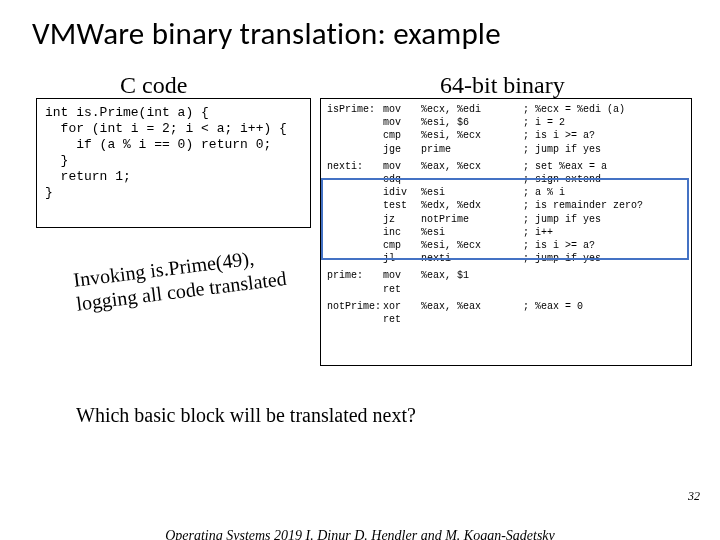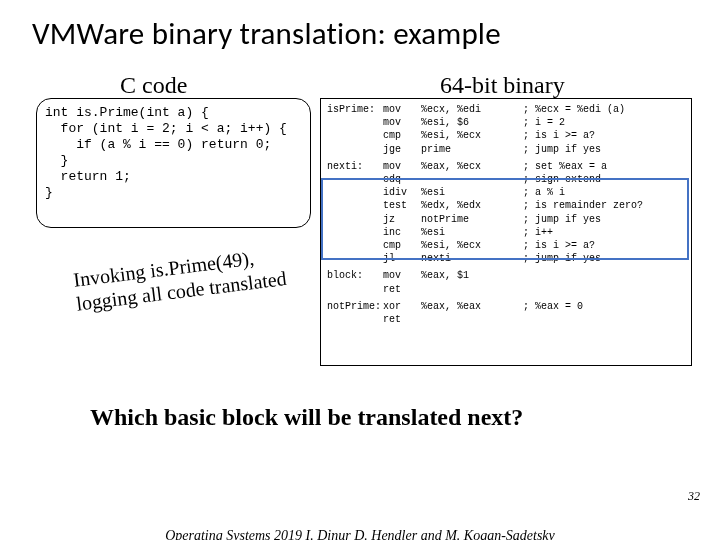--- a/index.html
+++ b/index.html
@@ -45,21 +45,20 @@
   .c-box {
     top: 98px;
     left: 36px;
     width: 275px;
     height: 130px;
     padding: 6px 8px;
     font-family: "Courier New", monospace;
     font-size: 13px;
     line-height: 16px;
     white-space: pre;
-    border-radius: 15px;
   }
   .asm-box {
     top: 98px;
     left: 320px;
     width: 372px;
     height: 268px;
     padding: 4px 6px;
     font-family: "Courier New", monospace;
     font-size: 10px;
     line-height: 13.2px;
@@ -86,23 +85,22 @@
     font-family: "Times New Roman", Times, serif;
     font-size: 20px;
     transform: rotate(-7deg);
     transform-origin: left top;
     line-height: 24px;
   }
 
   .question {
     position: absolute;
     top: 404px;
-    left: 90px;
-    font-size: 24px;
-    font-weight: bold;
+    left: 76px;
+    font-size: 20px;
   }
 
   .pagenum {
     position: absolute;
     right: 20px;
     bottom: 36px;
     font-size: 12px;
     font-style: italic;
     font-family: "Times New Roman", serif;
   }
@@ -205,21 +203,21 @@
           <div>; is i &gt;= a?</div>
         </div>
         <div class="asm-grid">
           <div></div>
           <div>jl</div>
           <div>nexti</div>
           <div>; jump if yes</div>
         </div>
         <div class="asm-sep"></div>
         <div class="asm-grid">
-          <div>block:</div>
+          <div>prime:</div>
           <div>mov</div>
           <div>%eax, $1</div>
         </div>
         <div class="asm-grid">
           <div></div>
           <div>ret</div>
           <div></div>
           <div></div>
         </div>
         <div class="asm-sep"></div>

